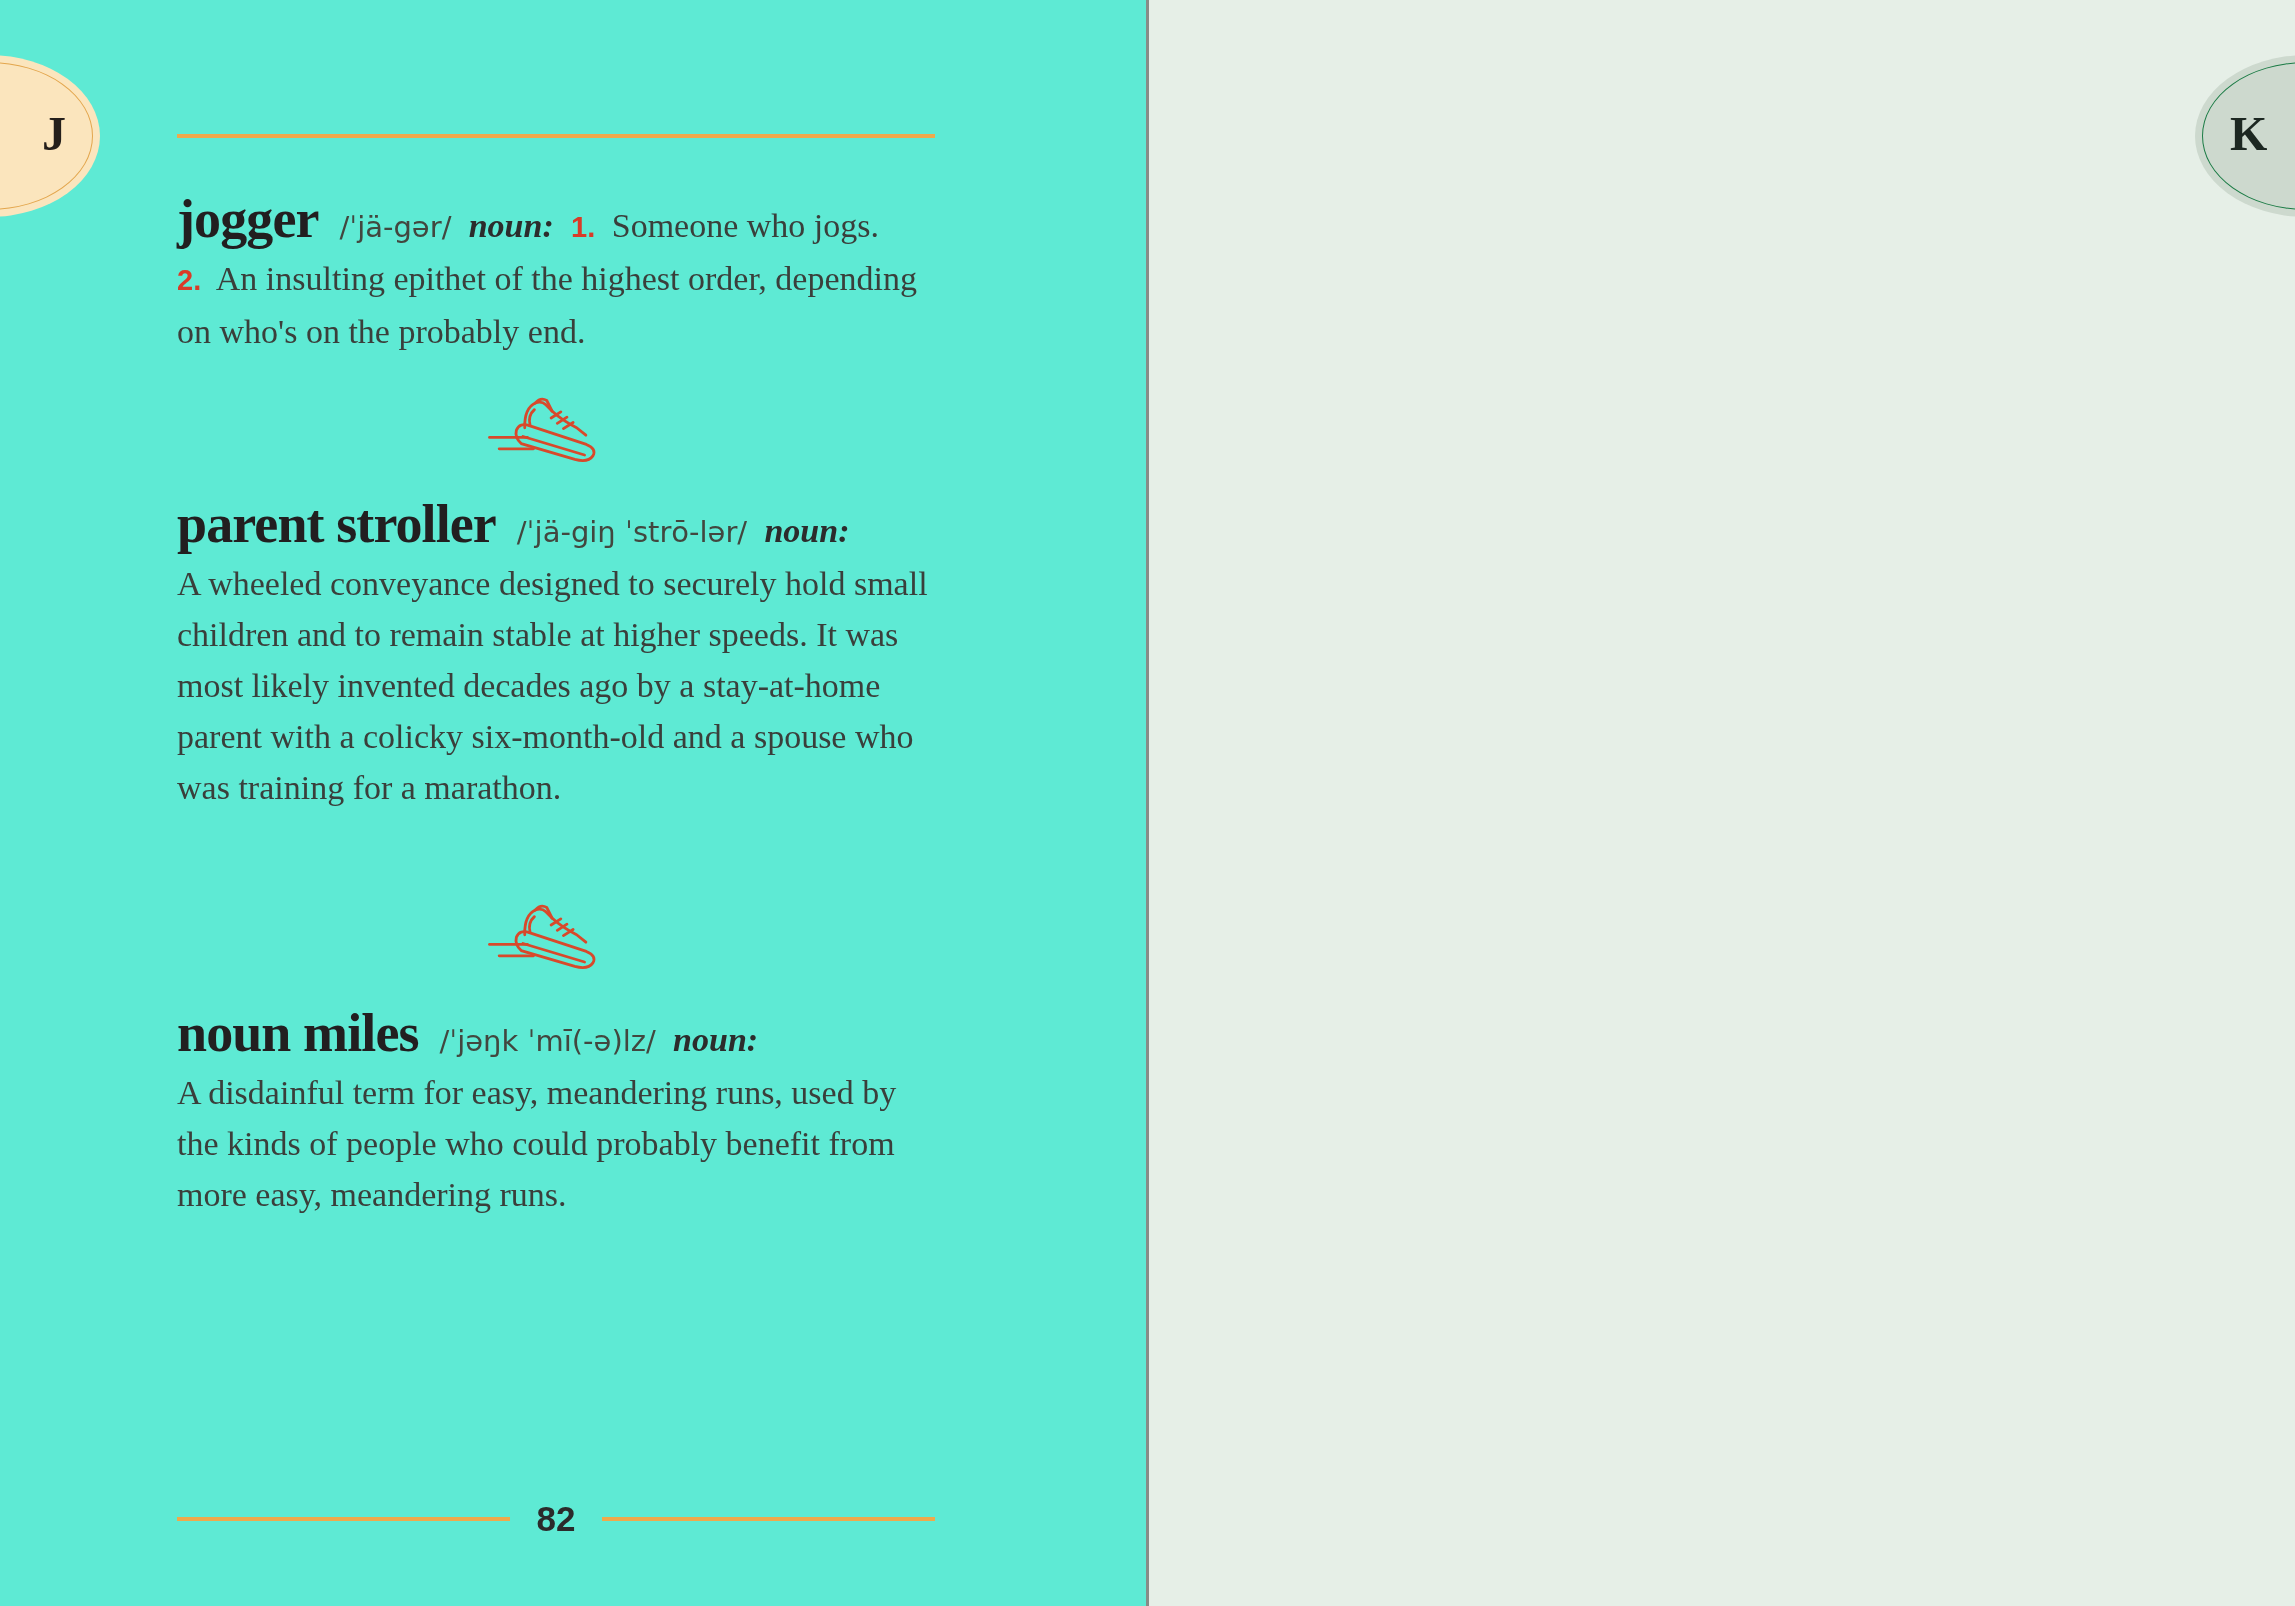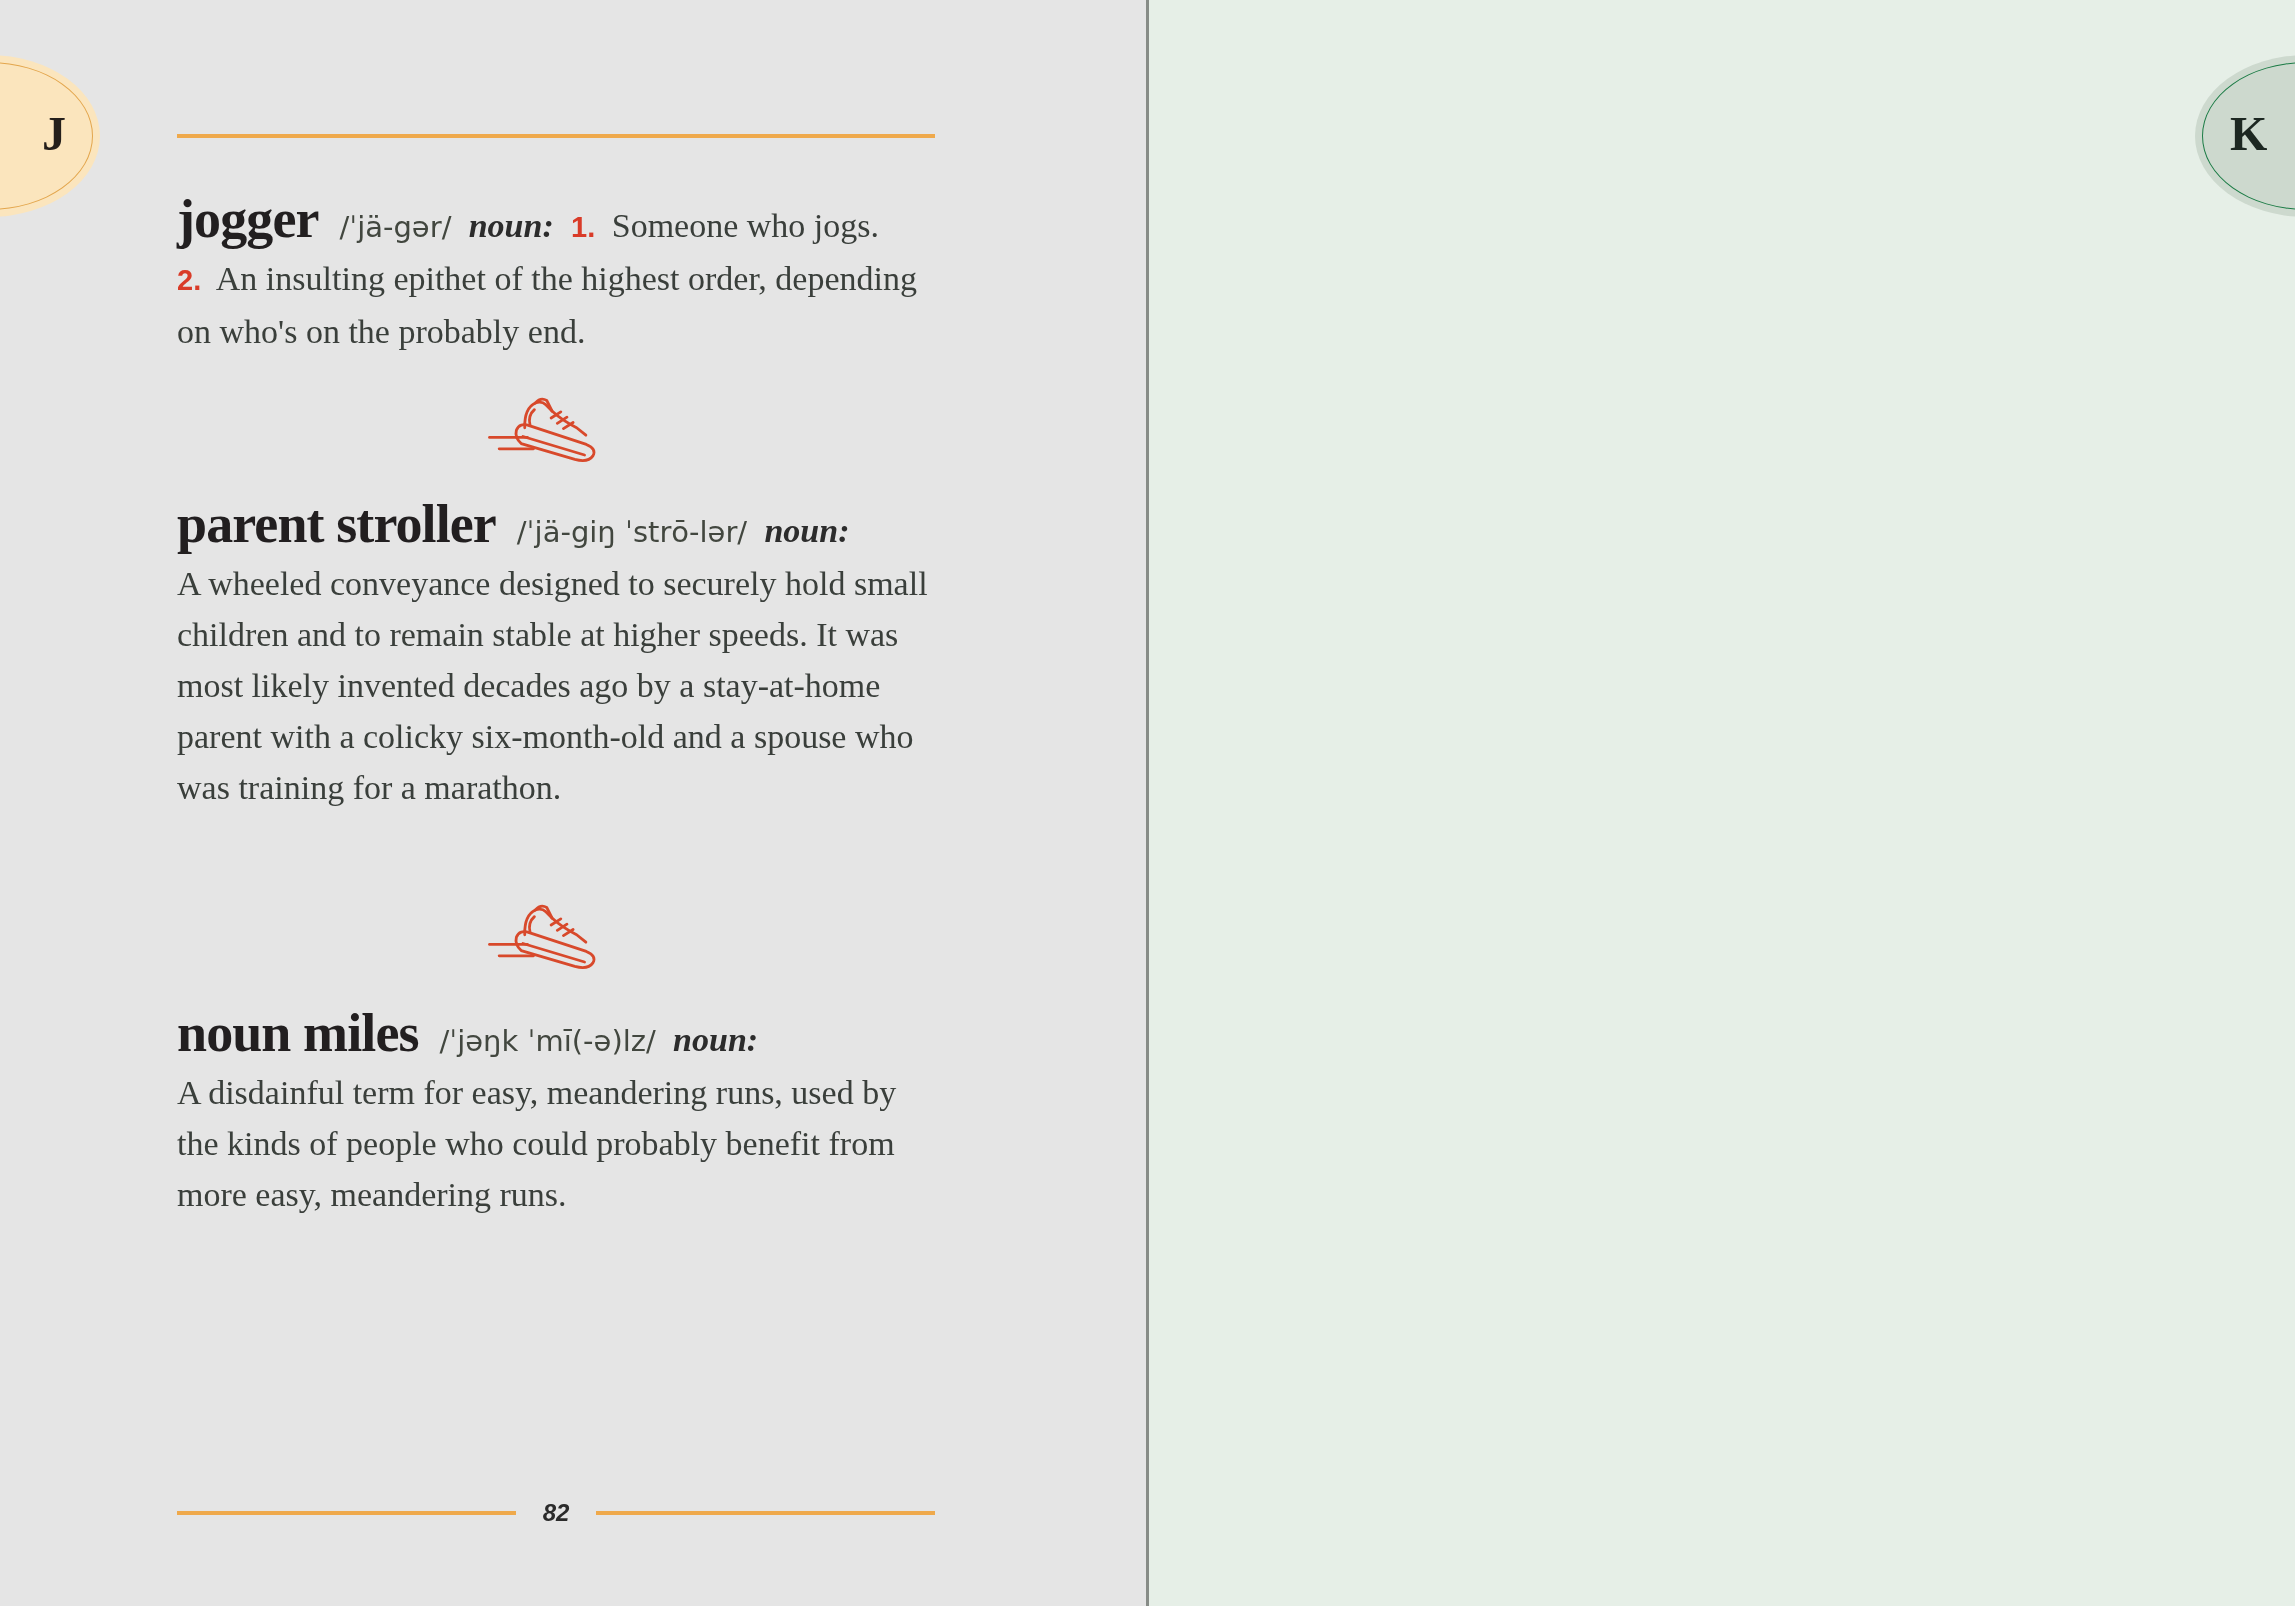--- a/index.html
+++ b/index.html
@@ -16,21 +16,21 @@
     --jtab-fill:#fbe5bd;
     --jtab-ring:#e3a64d;
     --ktab-fill:#cdd9ce;
     --ktab-ring:#1c7c46;
   }
   *{margin:0;padding:0;box-sizing:border-box;}
   html,body{width:2295px;height:1607px;}
   body{font-family:"Liberation Serif",serif;background:#ffffff;}
   .spread{position:relative;width:2295px;height:1607px;overflow:hidden;}
   .page{position:absolute;top:0;height:1607px;width:1148px;}
-  .page-left{left:0;background:#e5e5e5;}
+  .page-left{left:0;background:#5eead4;}
   .page-right{left:1148px;background:var(--right-bg);}
   .spine{position:absolute;top:0;left:1146px;width:2.6px;height:1607px;background:var(--divider);}
 
   .top-rule{position:absolute;height:4.4px;}
   .rule-left{left:177px;top:134px;width:758px;background:var(--accent-orange);}
 
   
   .tab{position:absolute;border-radius:50%;width:222px;height:162px;top:55px;}
   .tab-j{left:-122px;background:var(--jtab-fill);}
   .tab-k{left:2195px;background:var(--ktab-fill);}
@@ -64,21 +64,21 @@
   .shoe-1{left:486px;top:394px;color:var(--shoe-red);}
   .shoe-2{left:486px;top:901px;color:var(--shoe-red);}
 
   
   .footer{position:absolute;top:1499px;width:758px;display:flex;
     align-items:center;}
   .footer-left{left:177px;}
   .footer .fline{flex:1;height:4.4px;}
   .footer-left .fline{background:var(--accent-orange);}
   .footer .pageno{margin:0 26.5px;font-family:"Liberation Sans",sans-serif;
-    font-weight:bold;font-size:24px;color:#2b2b2b;font-style:italic;}
+    font-weight:bold;font-size:35px;color:#2b2b2b;}
   .defs-hidden{position:absolute;width:0;height:0;overflow:hidden;}
 </style>
 </head>
 <body>
 
 <svg class="defs-hidden" xmlns="http://www.w3.org/2000/svg" aria-hidden="true">
   <defs>
     <g id="shoe-art" fill="none" stroke="currentColor" stroke-width="3.2" stroke-linecap="round" stroke-linejoin="round">
       <line x1="4" y1="49" x2="47" y2="49"></line>
       <line x1="15" y1="62" x2="54" y2="62"></line>

